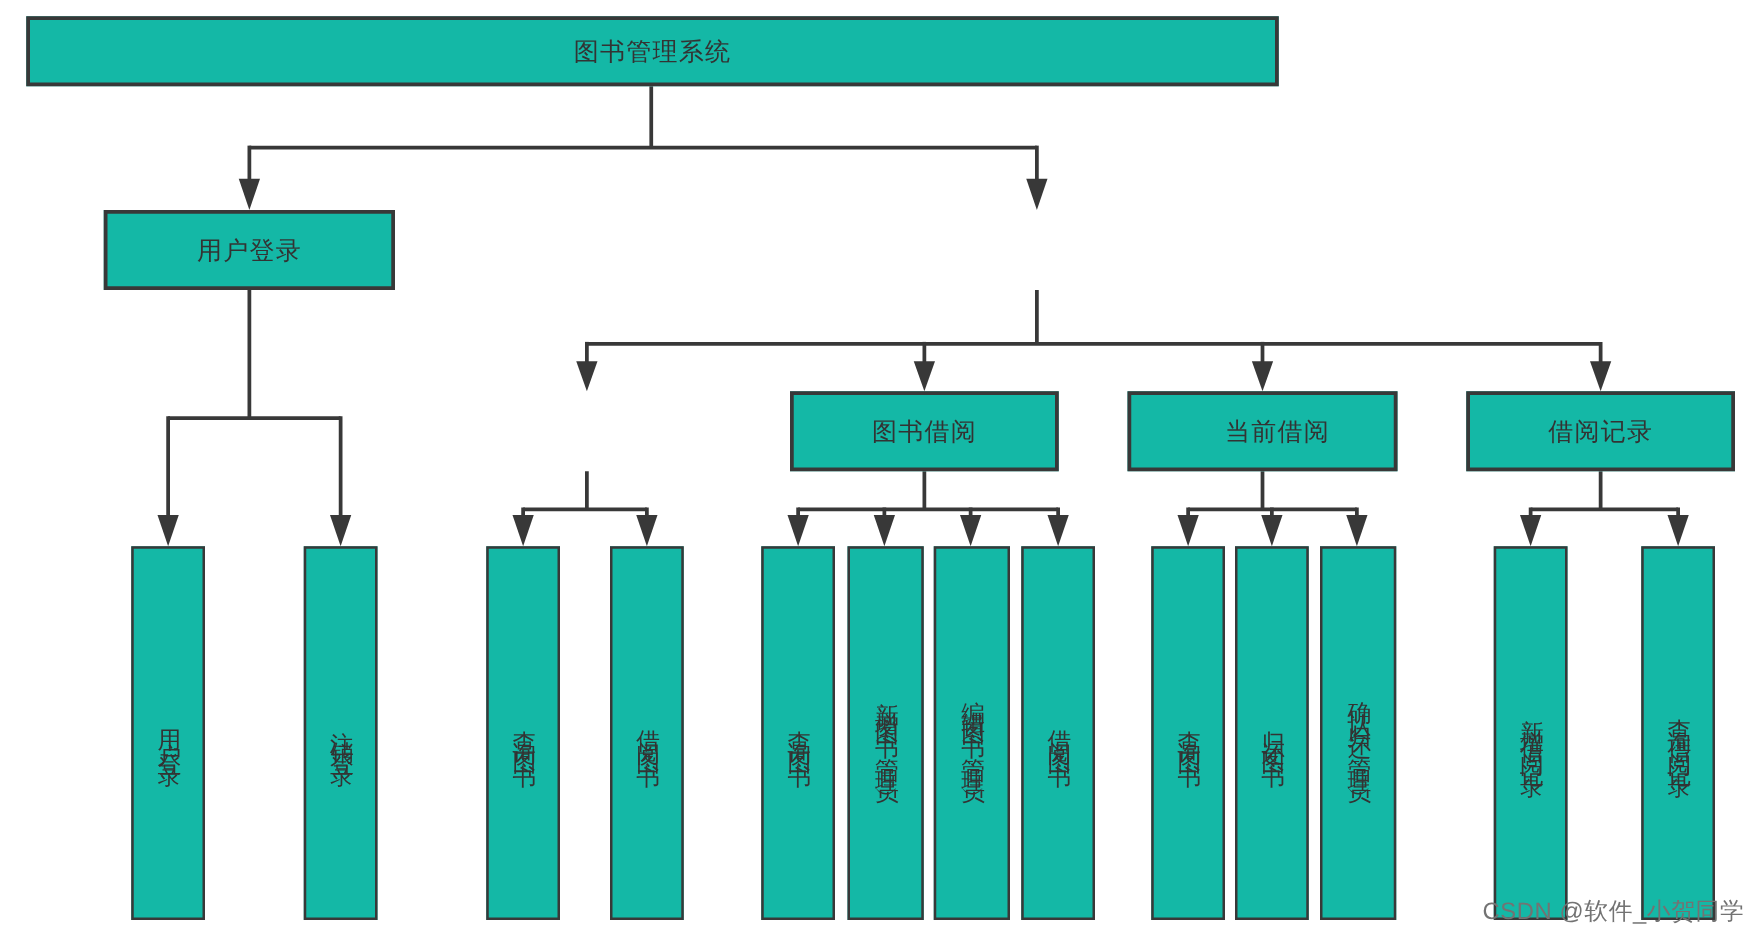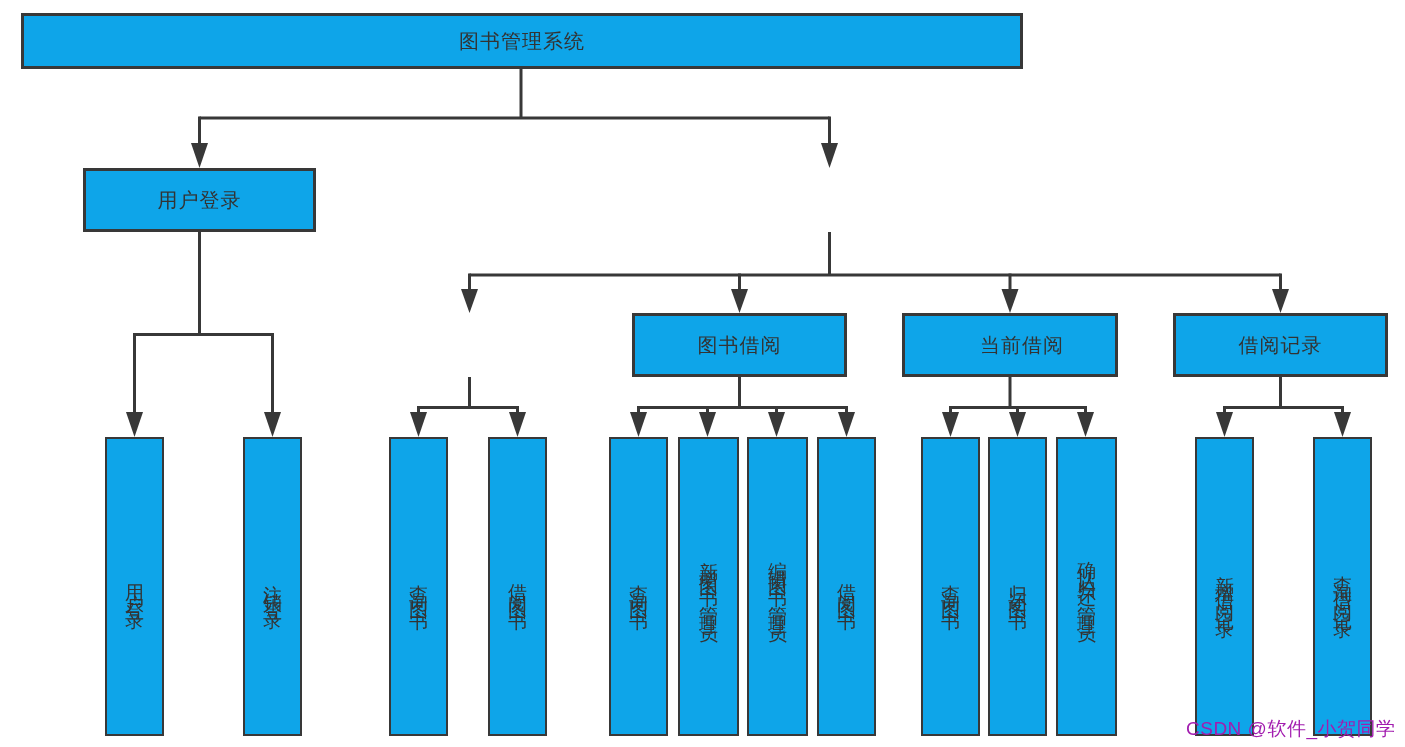--- a/index.html
+++ b/index.html
@@ -9,21 +9,21 @@
     background:#ffffff;
     font-family:"Liberation Sans", sans-serif;
     overflow:hidden;
   }
   .edges{position:absolute;left:0;top:0;width:1405px;height:747px;pointer-events:none;}
   .edges path{stroke:#383838;stroke-width:3;fill:none;}
   .edges polygon{fill:#383838;stroke:none;}
   .node{
     position:absolute;
     box-sizing:border-box;
-    background:#0ea5e9;
+    background:#14b8a6;
     border:3px solid #383838;
     display:flex;align-items:center;justify-content:center;
     color:#333333;
     font-size:20px;
     letter-spacing:1px;
     z-index:2;
   }
   .leaf{
     border-width:2.5px;
     width:59px;top:437px;height:299px;
@@ -34,21 +34,21 @@
     text-orientation:mixed;
     letter-spacing:9px;
     line-height:1.15;
     white-space:nowrap;
   }
   .watermark{
     position:absolute;
     left:1186px;top:716px;
     z-index:5;
     font-size:19px;
-    color:#a21caf;
+    color:#737373;
     letter-spacing:0.5px;
     white-space:nowrap;
   }
 </style>
 </head>
 <body>
 
 <div class="canvas">
 
   <svg class="edges" viewBox="0 0 1405 747">

